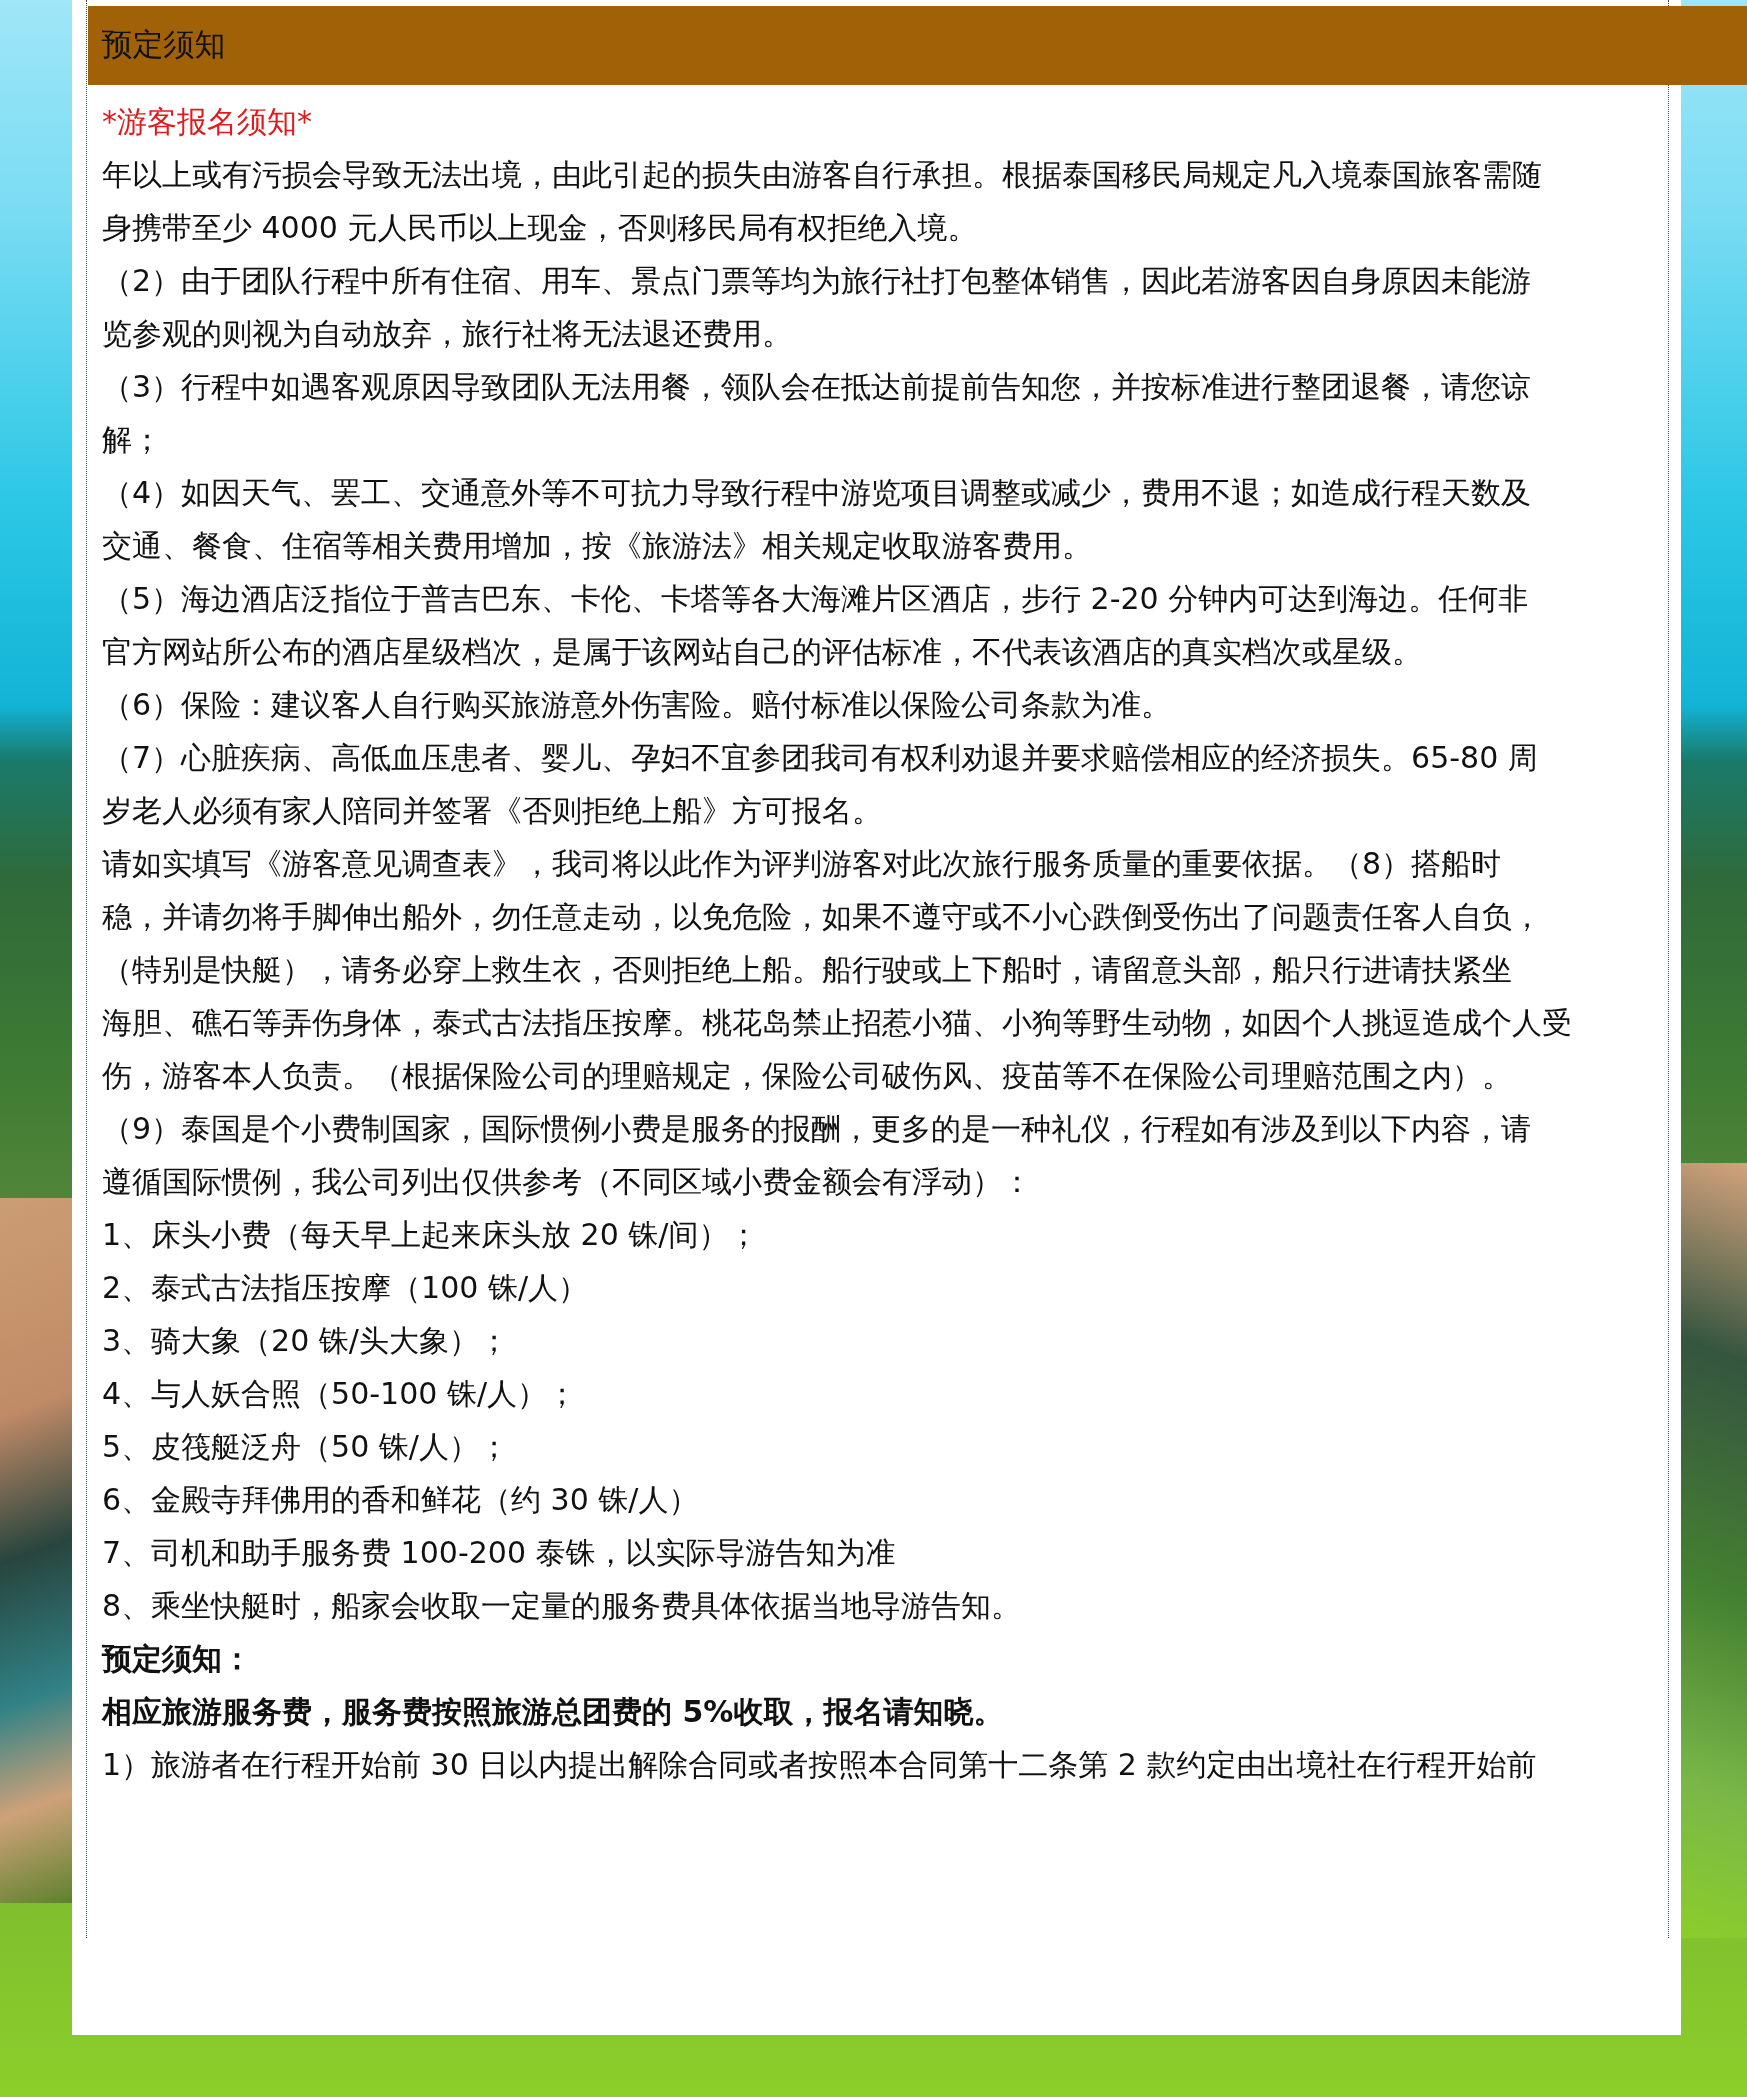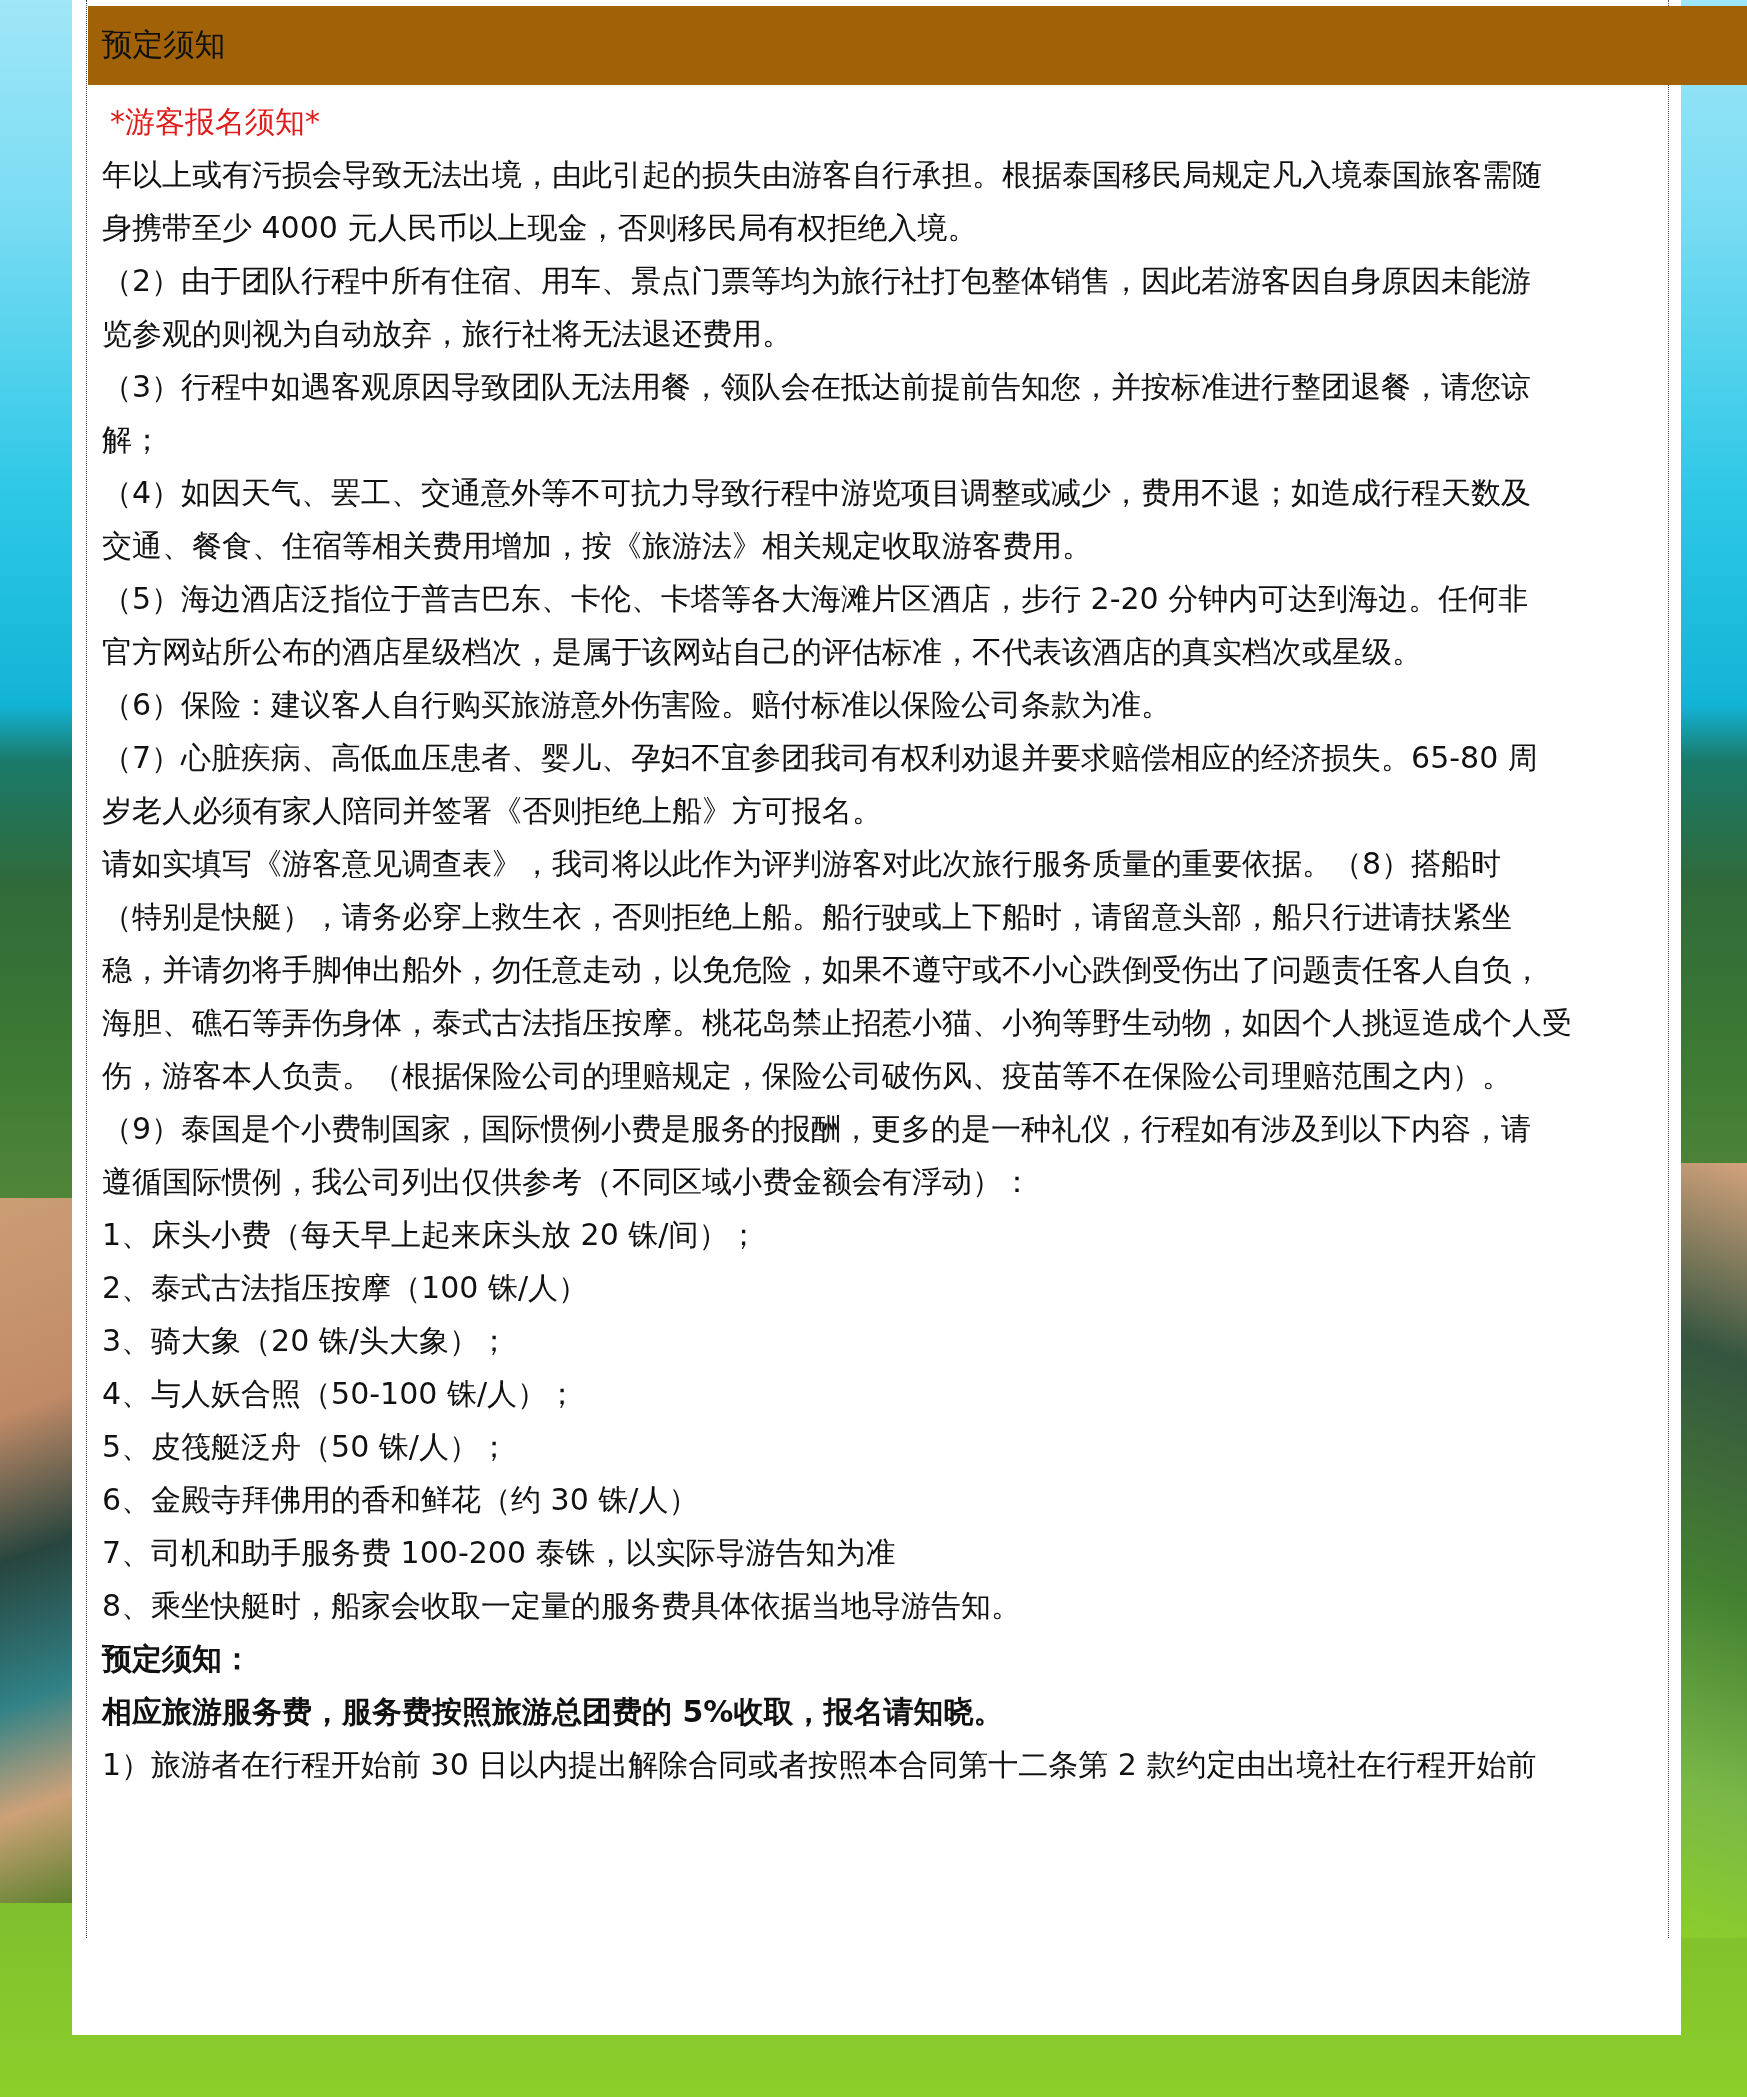--- a/index.html
+++ b/index.html
@@ -30,21 +30,21 @@
     background:#a16207;
   }
   .header-title {
     position:absolute; left:30px; top:25px; font-size:31px; color:#111; line-height:37px;
   }
   .content {
     position:absolute; left:30px; top:95px; width:1558px;
     font-size:30px; line-height:53px; color:#111;
   }
   .line { white-space:nowrap; height:53px; }
-  .red { color:#e01b1b;margin-left:8px; }
+  .red { color:#e01b1b; }
   .bold { font-weight:bold; }
 </style>
 </head>
 <body>
 
 <div class="bg-deco-left"></div>
 <div class="bg-deco-right"></div>
 
 <div class="card">
   <div class="frame"></div>
@@ -61,22 +61,22 @@
     <div class="line">（3）行程中如遇客观原因导致团队无法用餐，领队会在抵达前提前告知您，并按标准进行整团退餐，请您谅</div>
     <div class="line">解；</div>
     <div class="line">（4）如因天气、罢工、交通意外等不可抗力导致行程中游览项目调整或减少，费用不退；如造成行程天数及</div>
     <div class="line">交通、餐食、住宿等相关费用增加，按《旅游法》相关规定收取游客费用。</div>
     <div class="line">（5）海边酒店泛指位于普吉巴东、卡伦、卡塔等各大海滩片区酒店，步行 2-20 分钟内可达到海边。任何非</div>
     <div class="line">官方网站所公布的酒店星级档次，是属于该网站自己的评估标准，不代表该酒店的真实档次或星级。</div>
     <div class="line">（6）保险：建议客人自行购买旅游意外伤害险。赔付标准以保险公司条款为准。</div>
     <div class="line">（7）心脏疾病、高低血压患者、婴儿、孕妇不宜参团我司有权利劝退并要求赔偿相应的经济损失。65-80 周</div>
     <div class="line">岁老人必须有家人陪同并签署《否则拒绝上船》方可报名。</div>
     <div class="line">请如实填写《游客意见调查表》，我司将以此作为评判游客对此次旅行服务质量的重要依据。（8）搭船时</div>
+    <div class="line">稳，并请勿将手脚伸出船外，勿任意走动，以免危险，如果不遵守或不小心跌倒受伤出了问题责任客人自负，</div>
     <div class="line">（特别是快艇），请务必穿上救生衣，否则拒绝上船。船行驶或上下船时，请留意头部，船只行进请扶紧坐</div>
-    <div class="line">稳，并请勿将手脚伸出船外，勿任意走动，以免危险，如果不遵守或不小心跌倒受伤出了问题责任客人自负，</div>
     <div class="line">海胆、礁石等弄伤身体，泰式古法指压按摩。桃花岛禁止招惹小猫、小狗等野生动物，如因个人挑逗造成个人受</div>
     <div class="line">伤，游客本人负责。（根据保险公司的理赔规定，保险公司破伤风、疫苗等不在保险公司理赔范围之内）。</div>
     <div class="line">（9）泰国是个小费制国家，国际惯例小费是服务的报酬，更多的是一种礼仪，行程如有涉及到以下内容，请</div>
     <div class="line">遵循国际惯例，我公司列出仅供参考（不同区域小费金额会有浮动）：</div>
 
     <div class="line">1、床头小费（每天早上起来床头放 20 铢/间）；</div>
     <div class="line">2、泰式古法指压按摩（100 铢/人）</div>
     <div class="line">3、骑大象（20 铢/头大象）；</div>
     <div class="line">4、与人妖合照（50-100 铢/人）；</div>
     <div class="line">5、皮筏艇泛舟（50 铢/人）；</div>

